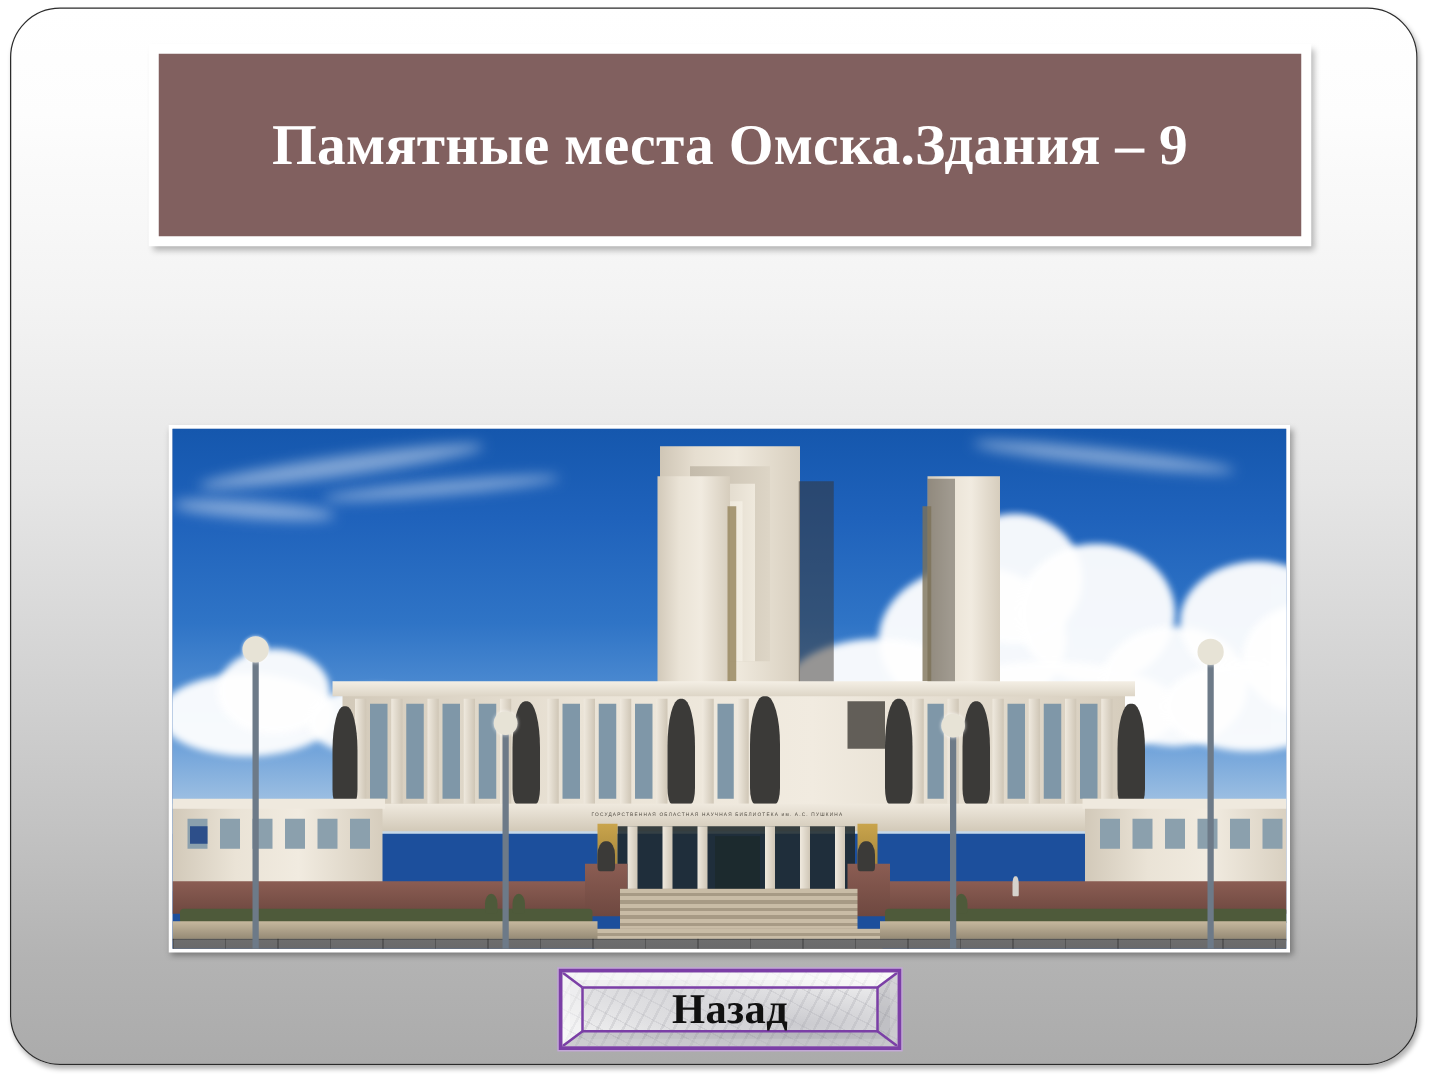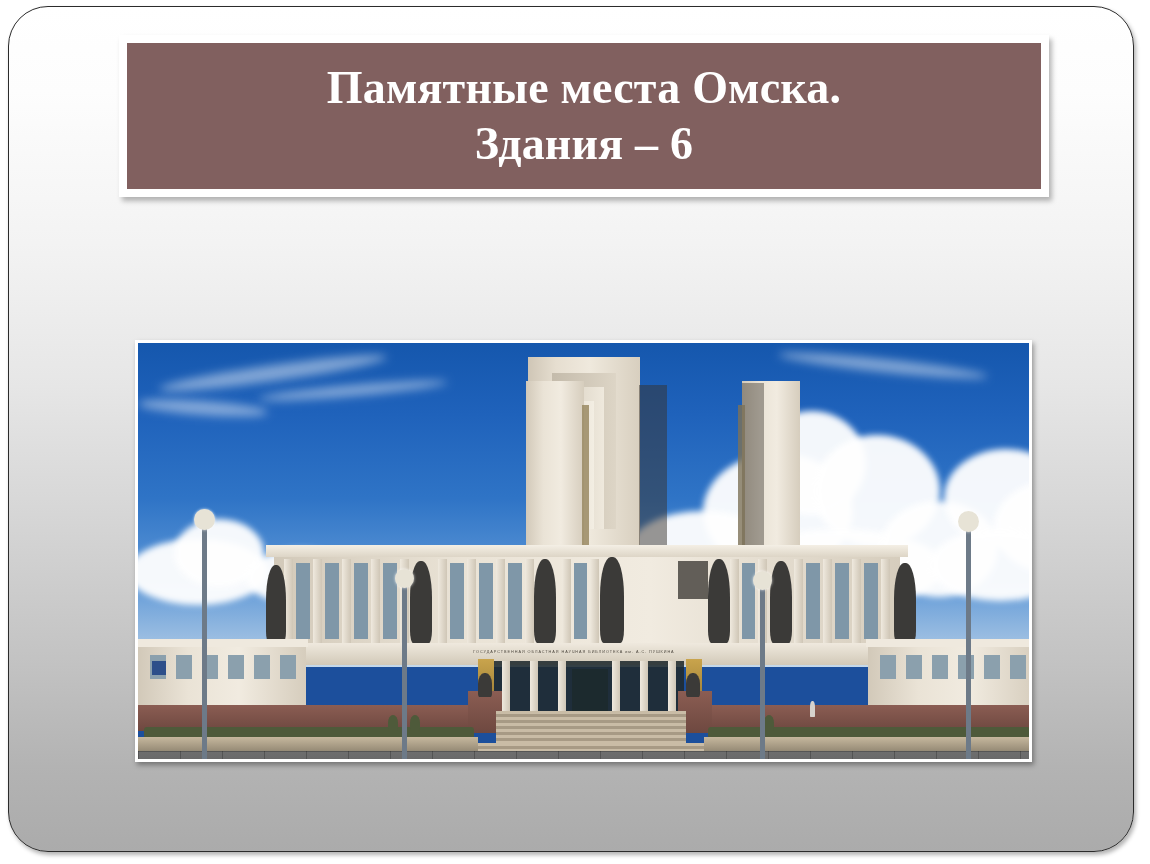--- a/index.html
+++ b/index.html
@@ -55,21 +55,21 @@
     background: #ffffff;
     padding: 8px;
     box-sizing: border-box;
     box-shadow: 3px 4px 5px rgba(0,0,0,0.28);
   }
   #title-fill {
     width: 100%;
     height: 100%;
     background: #81605f;
     display: flex;
-    flex-direction: column;
+    flex-direction: row;
     align-items: center;
     justify-content: center;
     box-sizing: border-box;
   }
   .title-line {
     color: #ffffff;
     font-family: "Liberation Serif", serif;
     font-weight: bold;
     font-size: 46px;
     line-height: 1.22;
@@ -281,21 +281,21 @@
 </style>
 </head>
 <body>
 
 <div id="slide-root">
   <div id="slide-panel">
 
     <div id="title-box">
       <div id="title-fill">
         <div class="title-line">Памятные места Омска.</div>
-        <div class="title-line">Здания – 6</div>
+        <div class="title-line">Здания – 9</div>
       </div>
     </div>
 
 
     <div id="photo-frame">
       <div id="photo">
 
         <div class="sky"></div>
 
         <div class="wisp" style="left:20px; top:22px; width:230px; height:16px; transform:rotate(-8deg);"></div>
@@ -451,15 +451,29 @@
         <div class="lamp-post" style="left:828px; top:180px; width:5px; height:242px;"></div>
         <div class="lamp-globe" style="left:820px; top:168px; width:21px; height:21px;"></div>
 
         <div class="statue" style="left:672px; top:358px; width:5px; height:16px; background:#d6d2cc; border-radius:40% 40% 10% 10%;"></div>
 
         <div class="b-block" style="left:14px; top:318px; width:14px; height:14px; background:#2d4f8a;"></div>
 
       </div>
     </div>
 
+    <div id="back-button">
+      <svg class="bevel" width="268" height="59" viewBox="0 0 268 59" style="left:0;top:0;">
+        <polygon points="0,0 268,0 252,12 16,12" fill="rgba(255,255,255,0.50)"></polygon>
+        <polygon points="0,59 268,59 252,47 16,47" fill="rgba(120,120,128,0.30)"></polygon>
+        <polygon points="0,0 16,12 16,47 0,59" fill="rgba(255,255,255,0.40)"></polygon>
+        <polygon points="268,0 252,12 252,47 268,59" fill="rgba(120,120,128,0.25)"></polygon>
+        <polyline points="16,12 252,12 252,47 16,47 16,12" fill="none" stroke="#7b3fa6" stroke-width="2"></polyline>
+        <line x1="0" y1="0" x2="16" y2="12" stroke="#7b3fa6" stroke-width="2"></line>
+        <line x1="268" y1="0" x2="252" y2="12" stroke="#7b3fa6" stroke-width="2"></line>
+        <line x1="0" y1="59" x2="16" y2="47" stroke="#7b3fa6" stroke-width="2"></line>
+        <line x1="268" y1="59" x2="252" y2="47" stroke="#7b3fa6" stroke-width="2"></line>
+      </svg>
+      <span id="back-label">Назад</span>
+    </div>
 
   </div>
 </div>
 
 </body></html>

